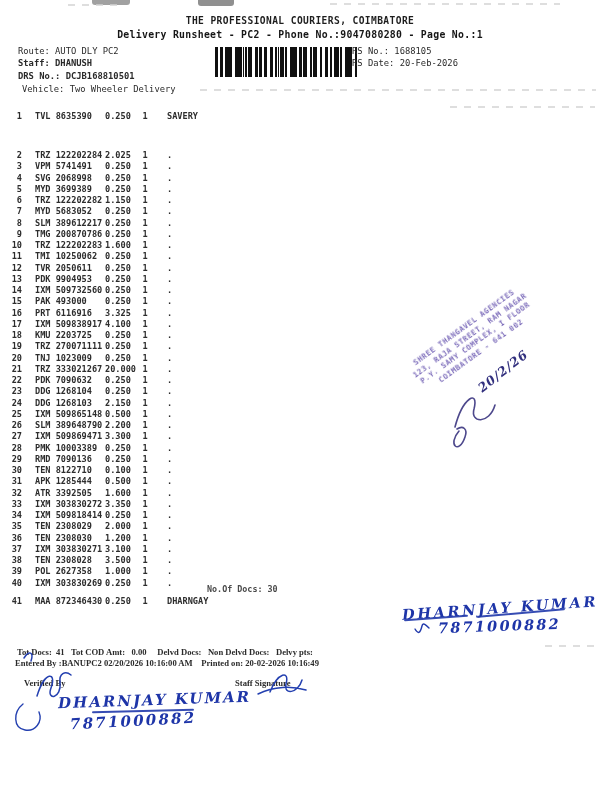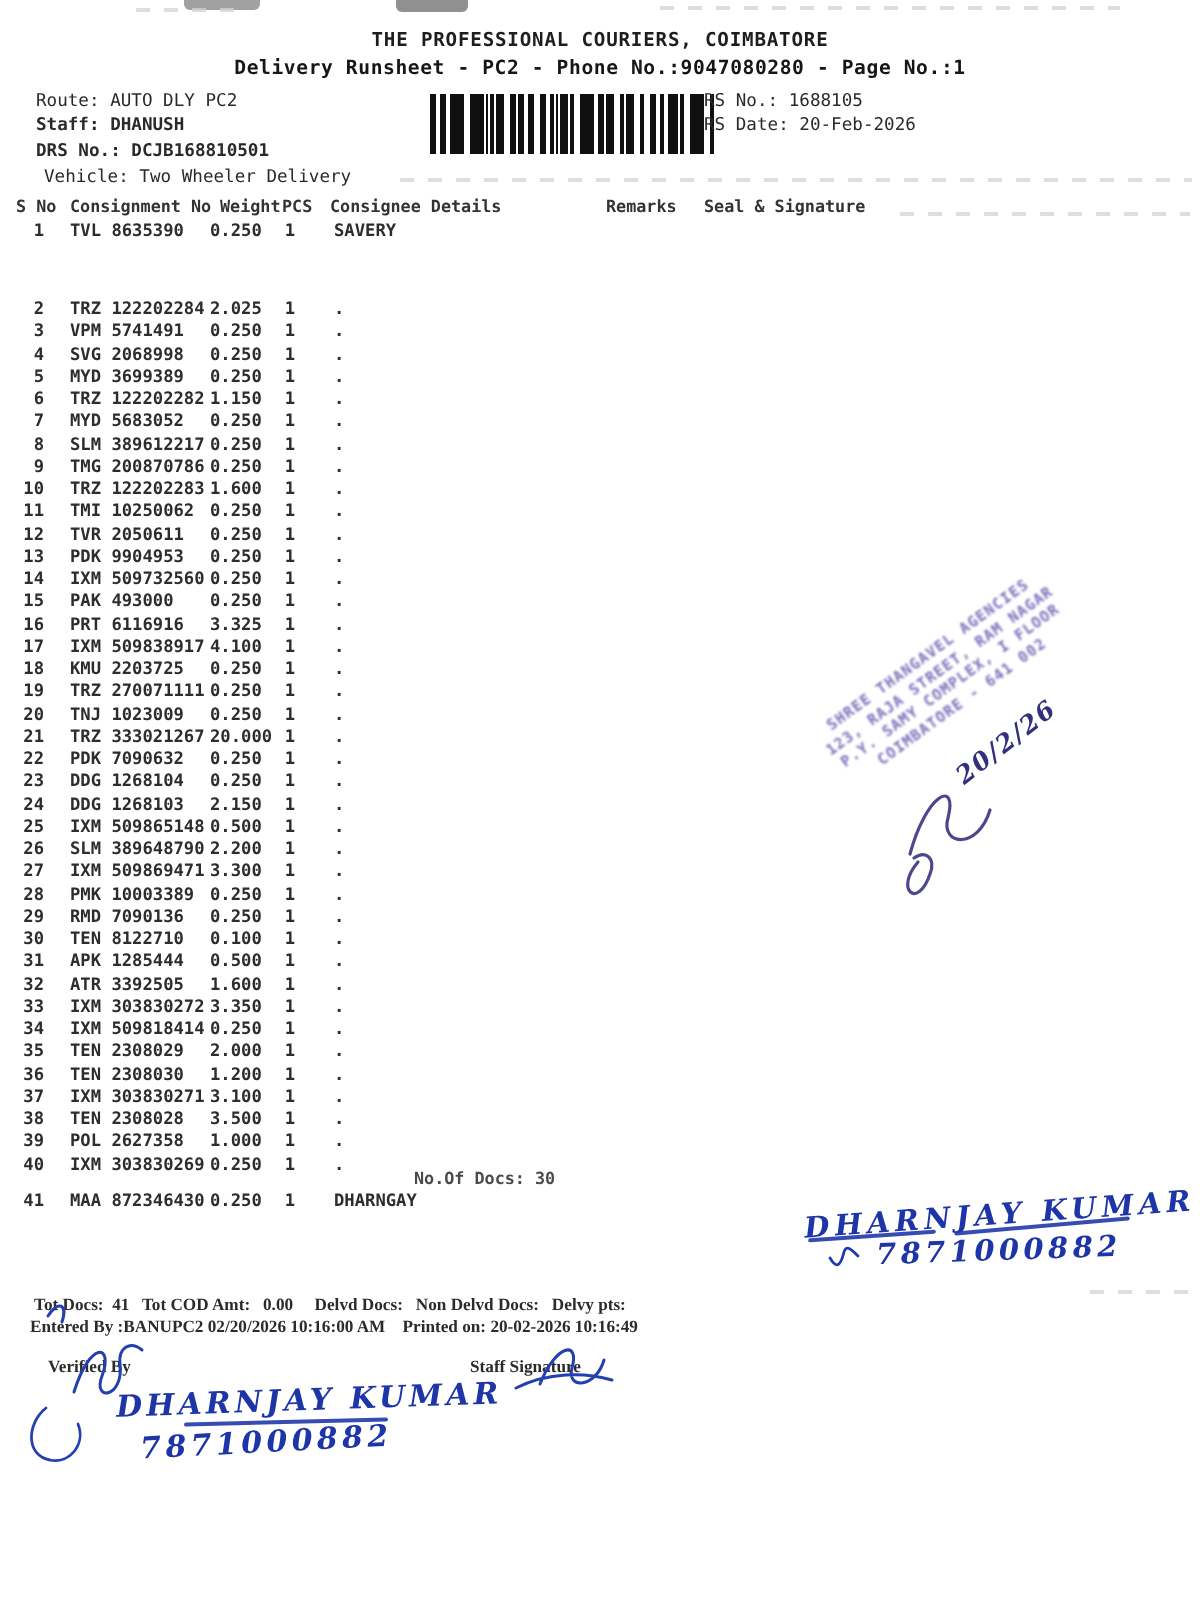--- a/index.html
+++ b/index.html
@@ -58,29 +58,20 @@
   <div class="abs hline" style="left:18px;top:45px;">Route: AUTO DLY PC2</div>
   <div class="abs hline b" style="left:18px;top:57px;">Staff: DHANUSH</div>
   <div class="abs hline b" style="left:18px;top:70px;">DRS No.: DCJB168810501</div>
   <div class="abs hline" style="left:22px;top:83px;">Vehicle: Two Wheeler Delivery</div>
 
   <div class="abs barcode"></div>
 
   <div class="abs hline" style="left:352px;top:45px;">RS No.: 1688105</div>
   <div class="abs hline" style="left:352px;top:57px;">RS Date: 20-Feb-2026</div>
 
-  <div class="abs thead">
-    <span style="left:8px;">S No</span>
-    <span style="left:35px;">Consignment No</span>
-    <span style="left:110px;">Weight</span>
-    <span style="left:141px;">PCS</span>
-    <span style="left:165px;">Consignee Details</span>
-    <span style="left:303px;">Remarks</span>
-    <span style="left:352px;">Seal &amp; Signature</span>
-  </div>
 
   <div class="abs" id="row-first" style="left:0;top:111px;width:600px;">
       <div class="trow"><span class="c-sno">1</span><span class="c-cons">TVL 8635390</span><span class="c-wt">0.250</span><span class="c-pcs">1</span><span class="c-cne">SAVERY</span></div>
     </div>
   <div class="abs" id="rows-main" style="left:0;top:150px;width:600px;">
       <div class="trow"><span class="c-sno">2</span><span class="c-cons">TRZ 122202284</span><span class="c-wt">2.025</span><span class="c-pcs">1</span><span class="c-cne">.</span></div>
       <div class="trow"><span class="c-sno">3</span><span class="c-cons">VPM 5741491</span><span class="c-wt">0.250</span><span class="c-pcs">1</span><span class="c-cne">.</span></div>
       <div class="trow"><span class="c-sno">4</span><span class="c-cons">SVG 2068998</span><span class="c-wt">0.250</span><span class="c-pcs">1</span><span class="c-cne">.</span></div>
       <div class="trow"><span class="c-sno">5</span><span class="c-cons">MYD 3699389</span><span class="c-wt">0.250</span><span class="c-pcs">1</span><span class="c-cne">.</span></div>
       <div class="trow"><span class="c-sno">6</span><span class="c-cons">TRZ 122202282</span><span class="c-wt">1.150</span><span class="c-pcs">1</span><span class="c-cne">.</span></div>

